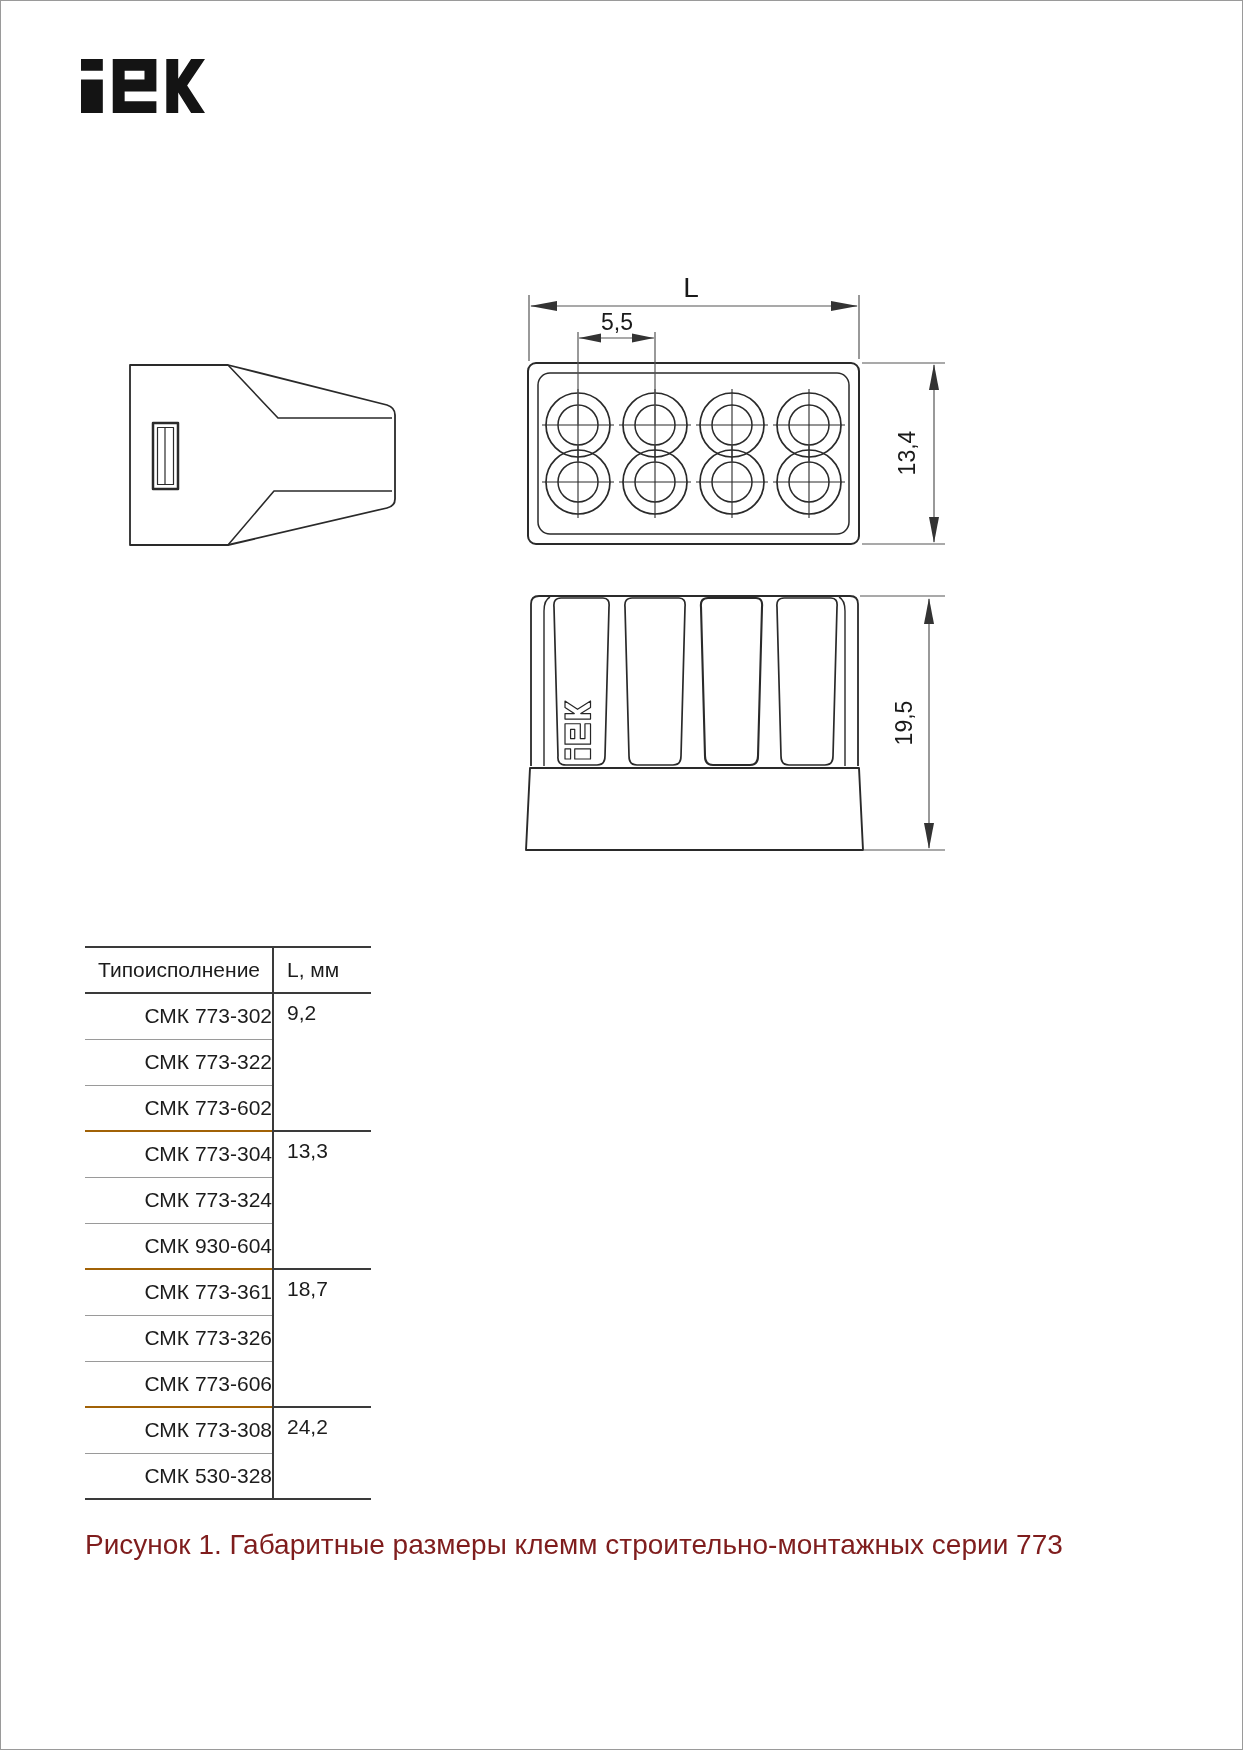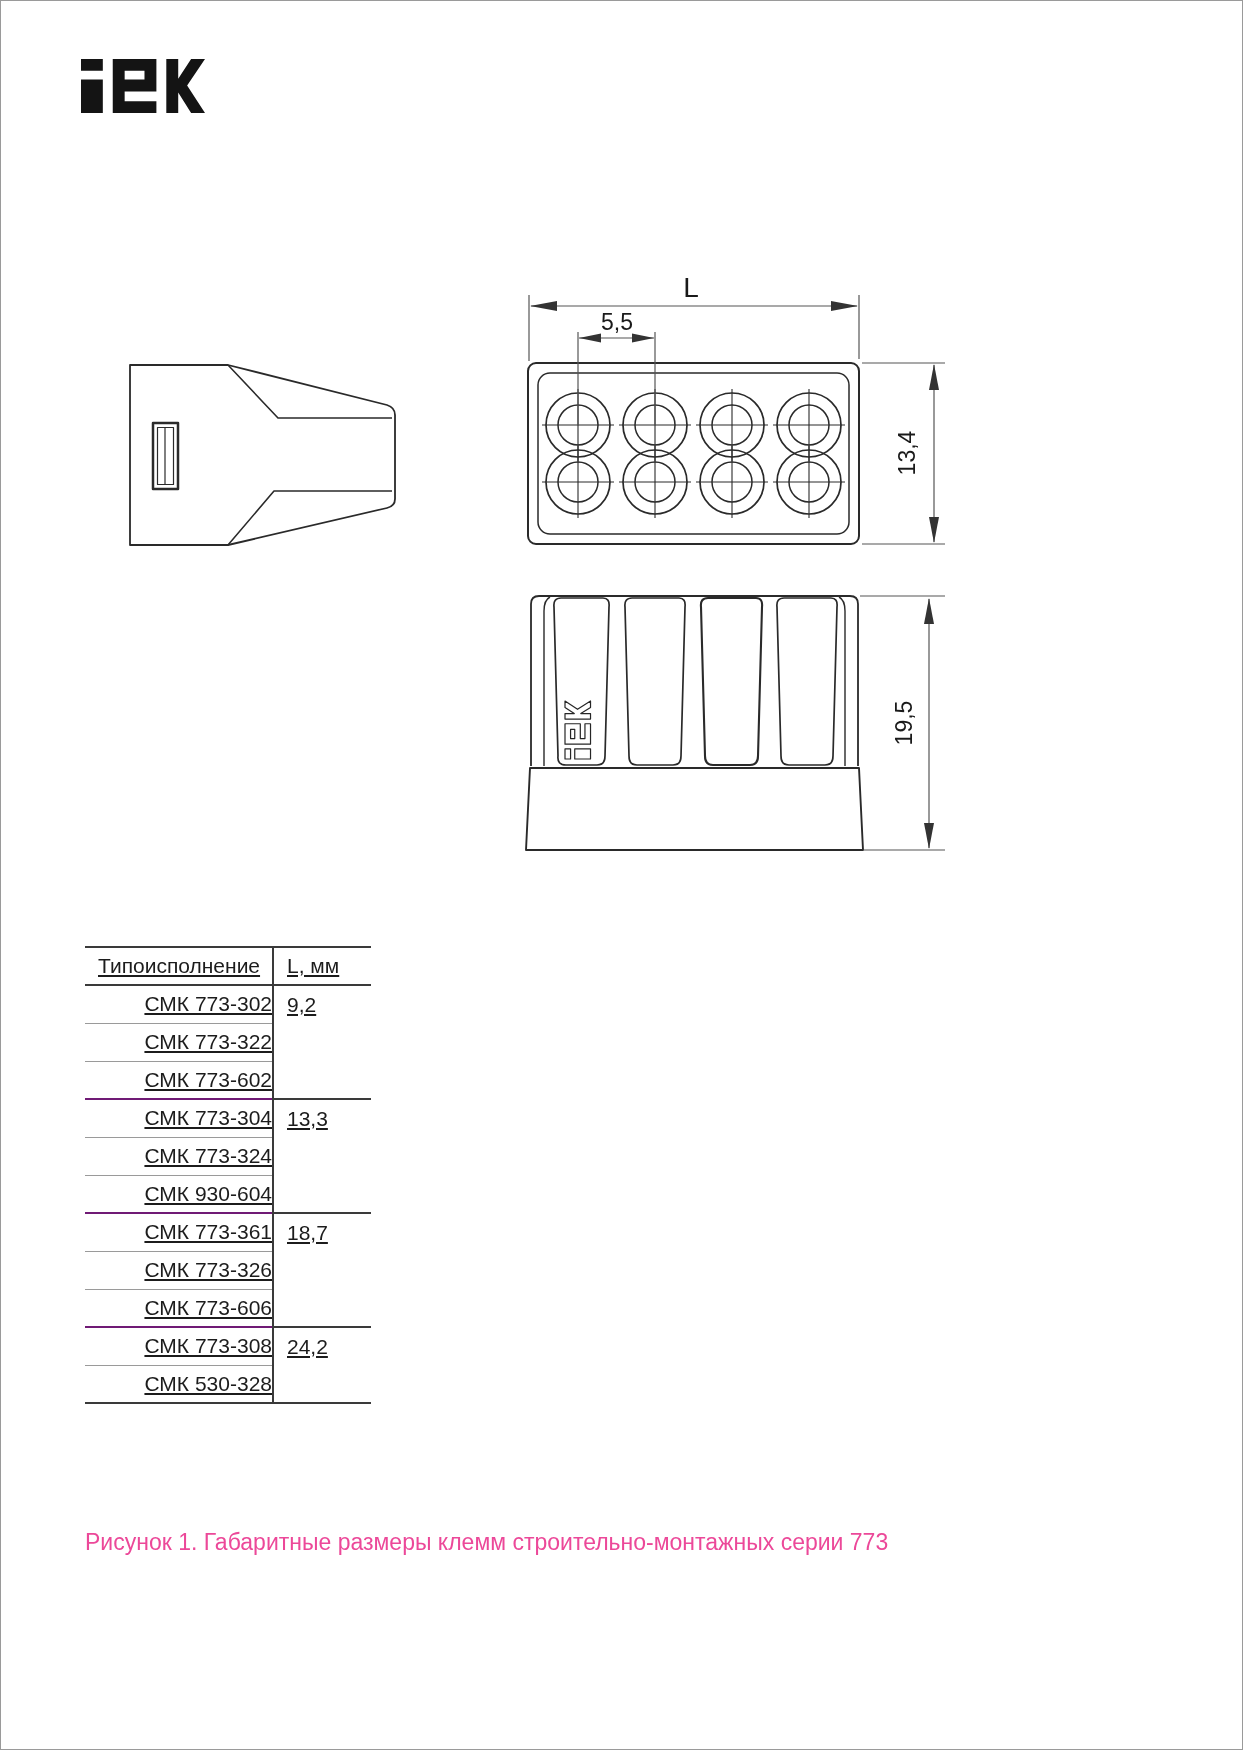--- a/index.html
+++ b/index.html
@@ -19,51 +19,51 @@
   
   #size-table-wrap{position:absolute;left:84px;top:945px;}
   table.size{
     border-collapse:collapse;
     table-layout:fixed;
     font-size:21px;
     color:#1c1c1c;
   }
   table.size col.c1{width:188px;}
   table.size col.c2{width:98px;}
-  table.size tr{height:38px;text-decoration:underline;}
+  table.size tr{height:46px;}
   table.size th, table.size td{
     font-weight:normal;
     text-align:left;
     padding:0 0 0 13px;
     vertical-align:middle;
     white-space:nowrap;
   }
   table.size thead th{
     border-top:2px solid #3a3a3a;
     border-bottom:2px solid #3a3a3a;
   }
   table.size th:first-child,
   table.size td.m{
     border-right:2px solid #3a3a3a;
   }
   table.size td.m{border-bottom:1px solid #9a9a9a;text-align:right;}
-  table.size tr.ge td.m{border-bottom:2px solid #701a75;}
+  table.size tr.ge td.m{border-bottom:2px solid #a16207;}
   table.size td.v{
     vertical-align:top;
     padding-top:7px;
     border-bottom:2px solid #3a3a3a;
   }
   table.size tr.last td{border-bottom:2px solid #3a3a3a;}
 
   
   #caption{
     position:absolute;
     left:84px;top:1528px;
-    font-size:23px;
-    color:#ec4899;
+    font-size:28px;
+    color:#7f1d1d;
     white-space:nowrap;
   }
 </style>
 </head>
 <body>
 
 <div id="page">
 
   <svg id="artwork" width="1243" height="1750" viewBox="0 0 1243 1750">
     <defs>

